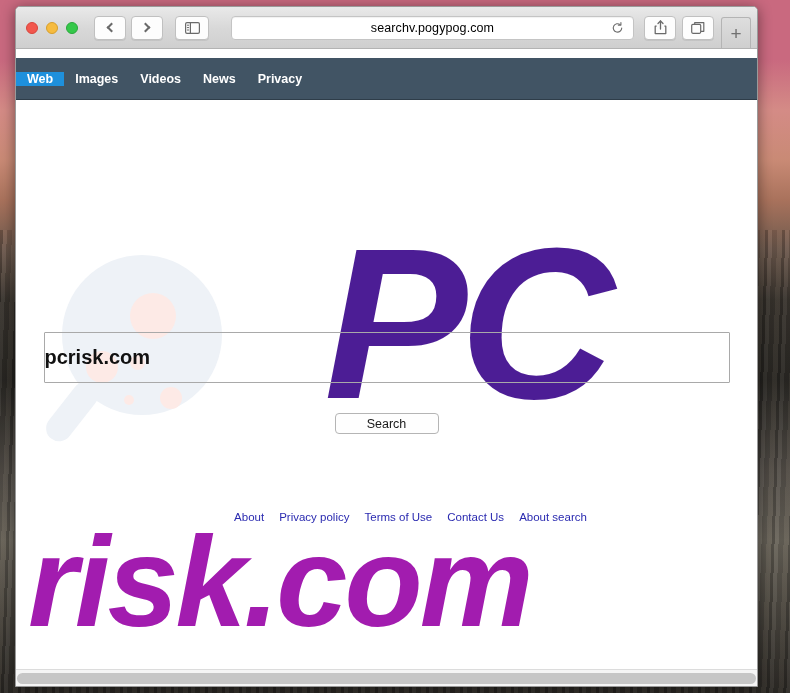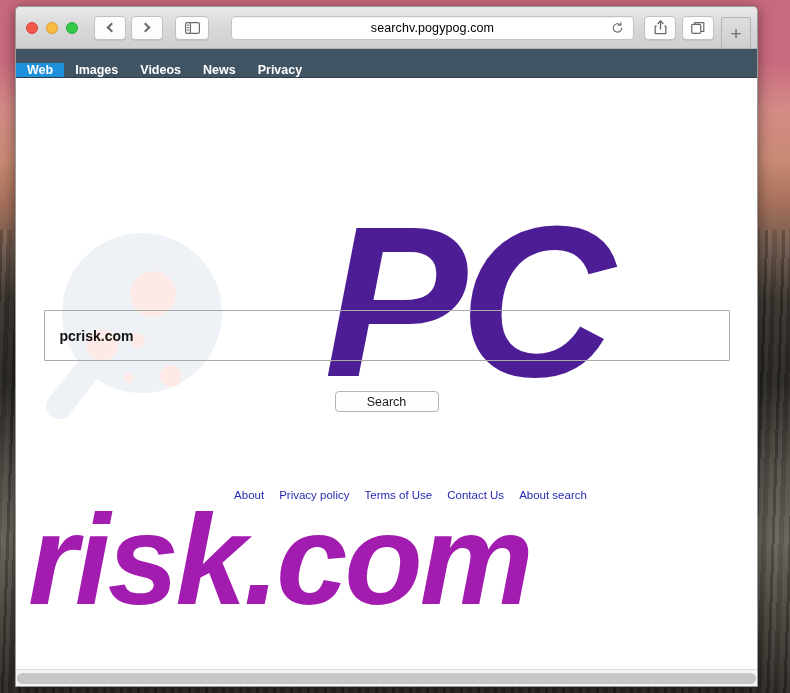--- a/index.html
+++ b/index.html
@@ -158,26 +158,27 @@
     justify-content: center;
     font-size: 19px;
     color: #707070;
     line-height: 1;
     align-self: flex-end;
     cursor: default;
   }
 
   
   #site-nav {
-    height: 29px;
+    height: 42px;
     flex: none;
     background: #415464;
     display: flex;
-    align-items: flex-end;
+    align-items: center;
     border-bottom: 1px solid #2e3d49;
+    margin-top: 9px;
   }
   .nav-item {
     display: flex;
     align-items: center;
     padding: 0 11px;
     font-size: 12.5px;
     font-weight: bold;
     color: #ffffff;
     cursor: default;
     white-space: nowrap;
@@ -257,23 +258,23 @@
   #search-form {
     position: absolute;
     left: 0; right: 0;
     top: 232px;
   }
   #search-input {
     display: block;
     margin: 0 auto;
     width: 686px;
     height: 51px;
-    padding: 0 15px;
+    padding: 0 0;
     font-family: "Liberation Sans", sans-serif;
-    font-size: 14px;
+    font-size: 20px;
     font-weight: bold;
     color: #111111;
     background: transparent;
     border: 1px solid #a9a9a9;
     border-radius: 1px;
     outline: none;
   }
   #search-button {
     display: block;
     margin: 30px auto 0;

